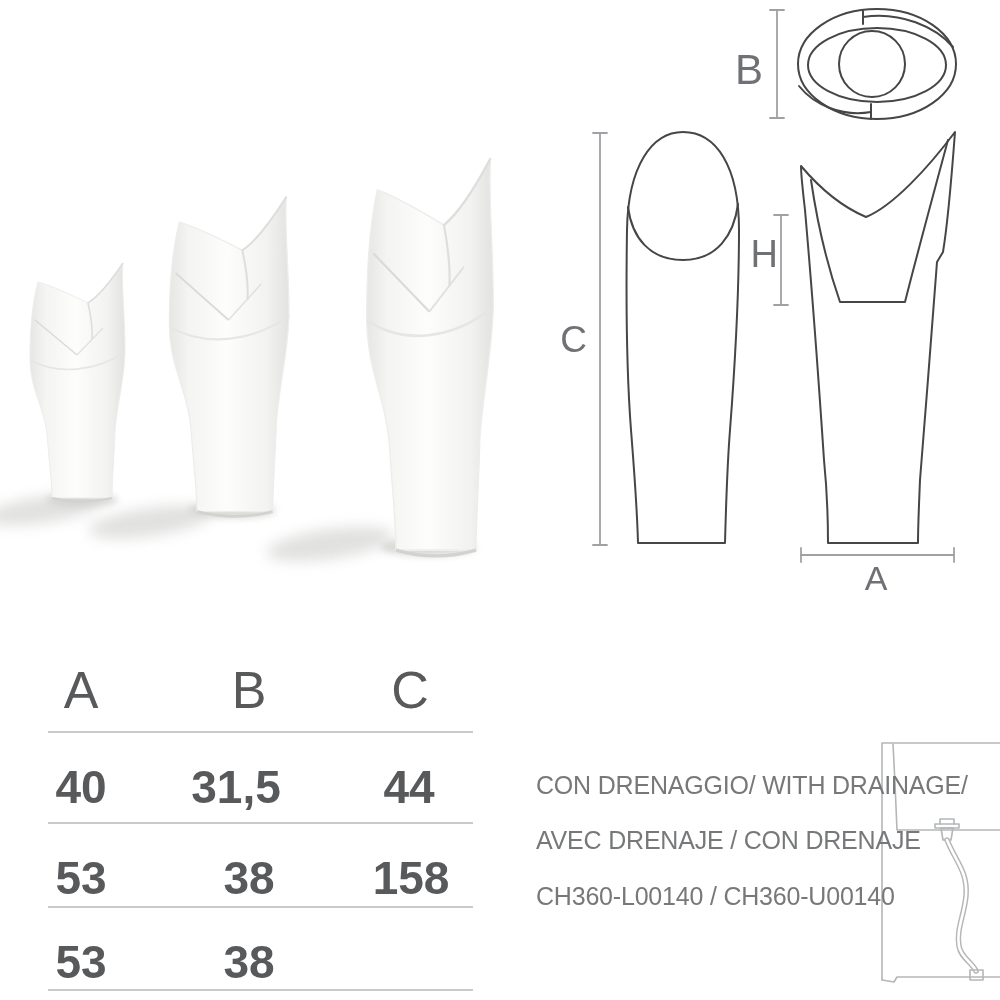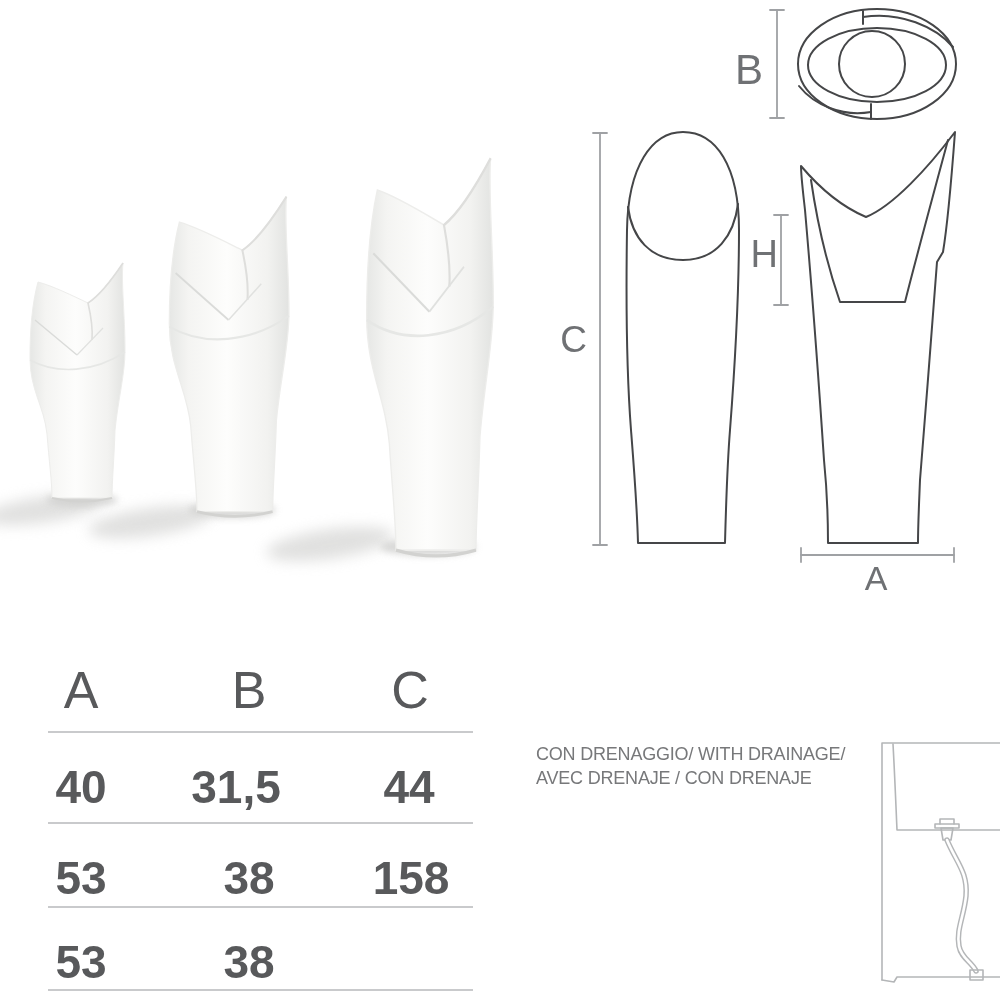--- a/index.html
+++ b/index.html
@@ -8,21 +8,21 @@
     font-family:"Liberation Sans",sans-serif;overflow:hidden;
   }
   .art{position:absolute;left:0;top:0;width:1000px;height:1000px;}
   
   .dim-table{position:absolute;left:0;top:0;width:520px;height:1000px;color:#58595b;}
   .th{position:absolute;font-size:52px;font-weight:400;transform:translateX(-50%);letter-spacing:0px;}
   .td{position:absolute;font-size:46px;font-weight:700;transform:translateX(-50%);}
   .rule{position:absolute;height:2px;background:#c9cacc;left:48px;width:425px;}
   
   .notes{position:absolute;left:536px;top:742px;color:#77787a;}
-  .note-line{font-size:18px;line-height:24.4px;white-space:nowrap;letter-spacing:-0.2px;}
+  .note-line{font-size:25px;line-height:24.4px;white-space:nowrap;letter-spacing:-0.2px;margin-top:31px;}
   .svg-label{font-family:"Liberation Sans",sans-serif;fill:#6f7174;}
 </style>
 </head>
 <body>
 
 <div class="canvas">
 
   <svg class="art" viewBox="0 0 1000 1000" aria-hidden="true">
     <defs>
       <linearGradient id="vgrad" x1="0" y1="0" x2="1" y2="0">
@@ -149,15 +149,16 @@
 
     <div class="td" style="left:81px;top:935px">53</div>
     <div class="td" style="left:249px;top:935px">38</div>
 
     <div class="rule" style="top:989px"></div>
   </div>
 
   <div class="notes">
     <div class="note-line">CON DRENAGGIO/ WITH DRAINAGE/</div>
     <div class="note-line">AVEC DRENAJE / CON DRENAJE</div>
+    <div class="note-line">CH360-L00140 / CH360-U00140</div>
   </div>
 
 </div>
 
 </body></html>

